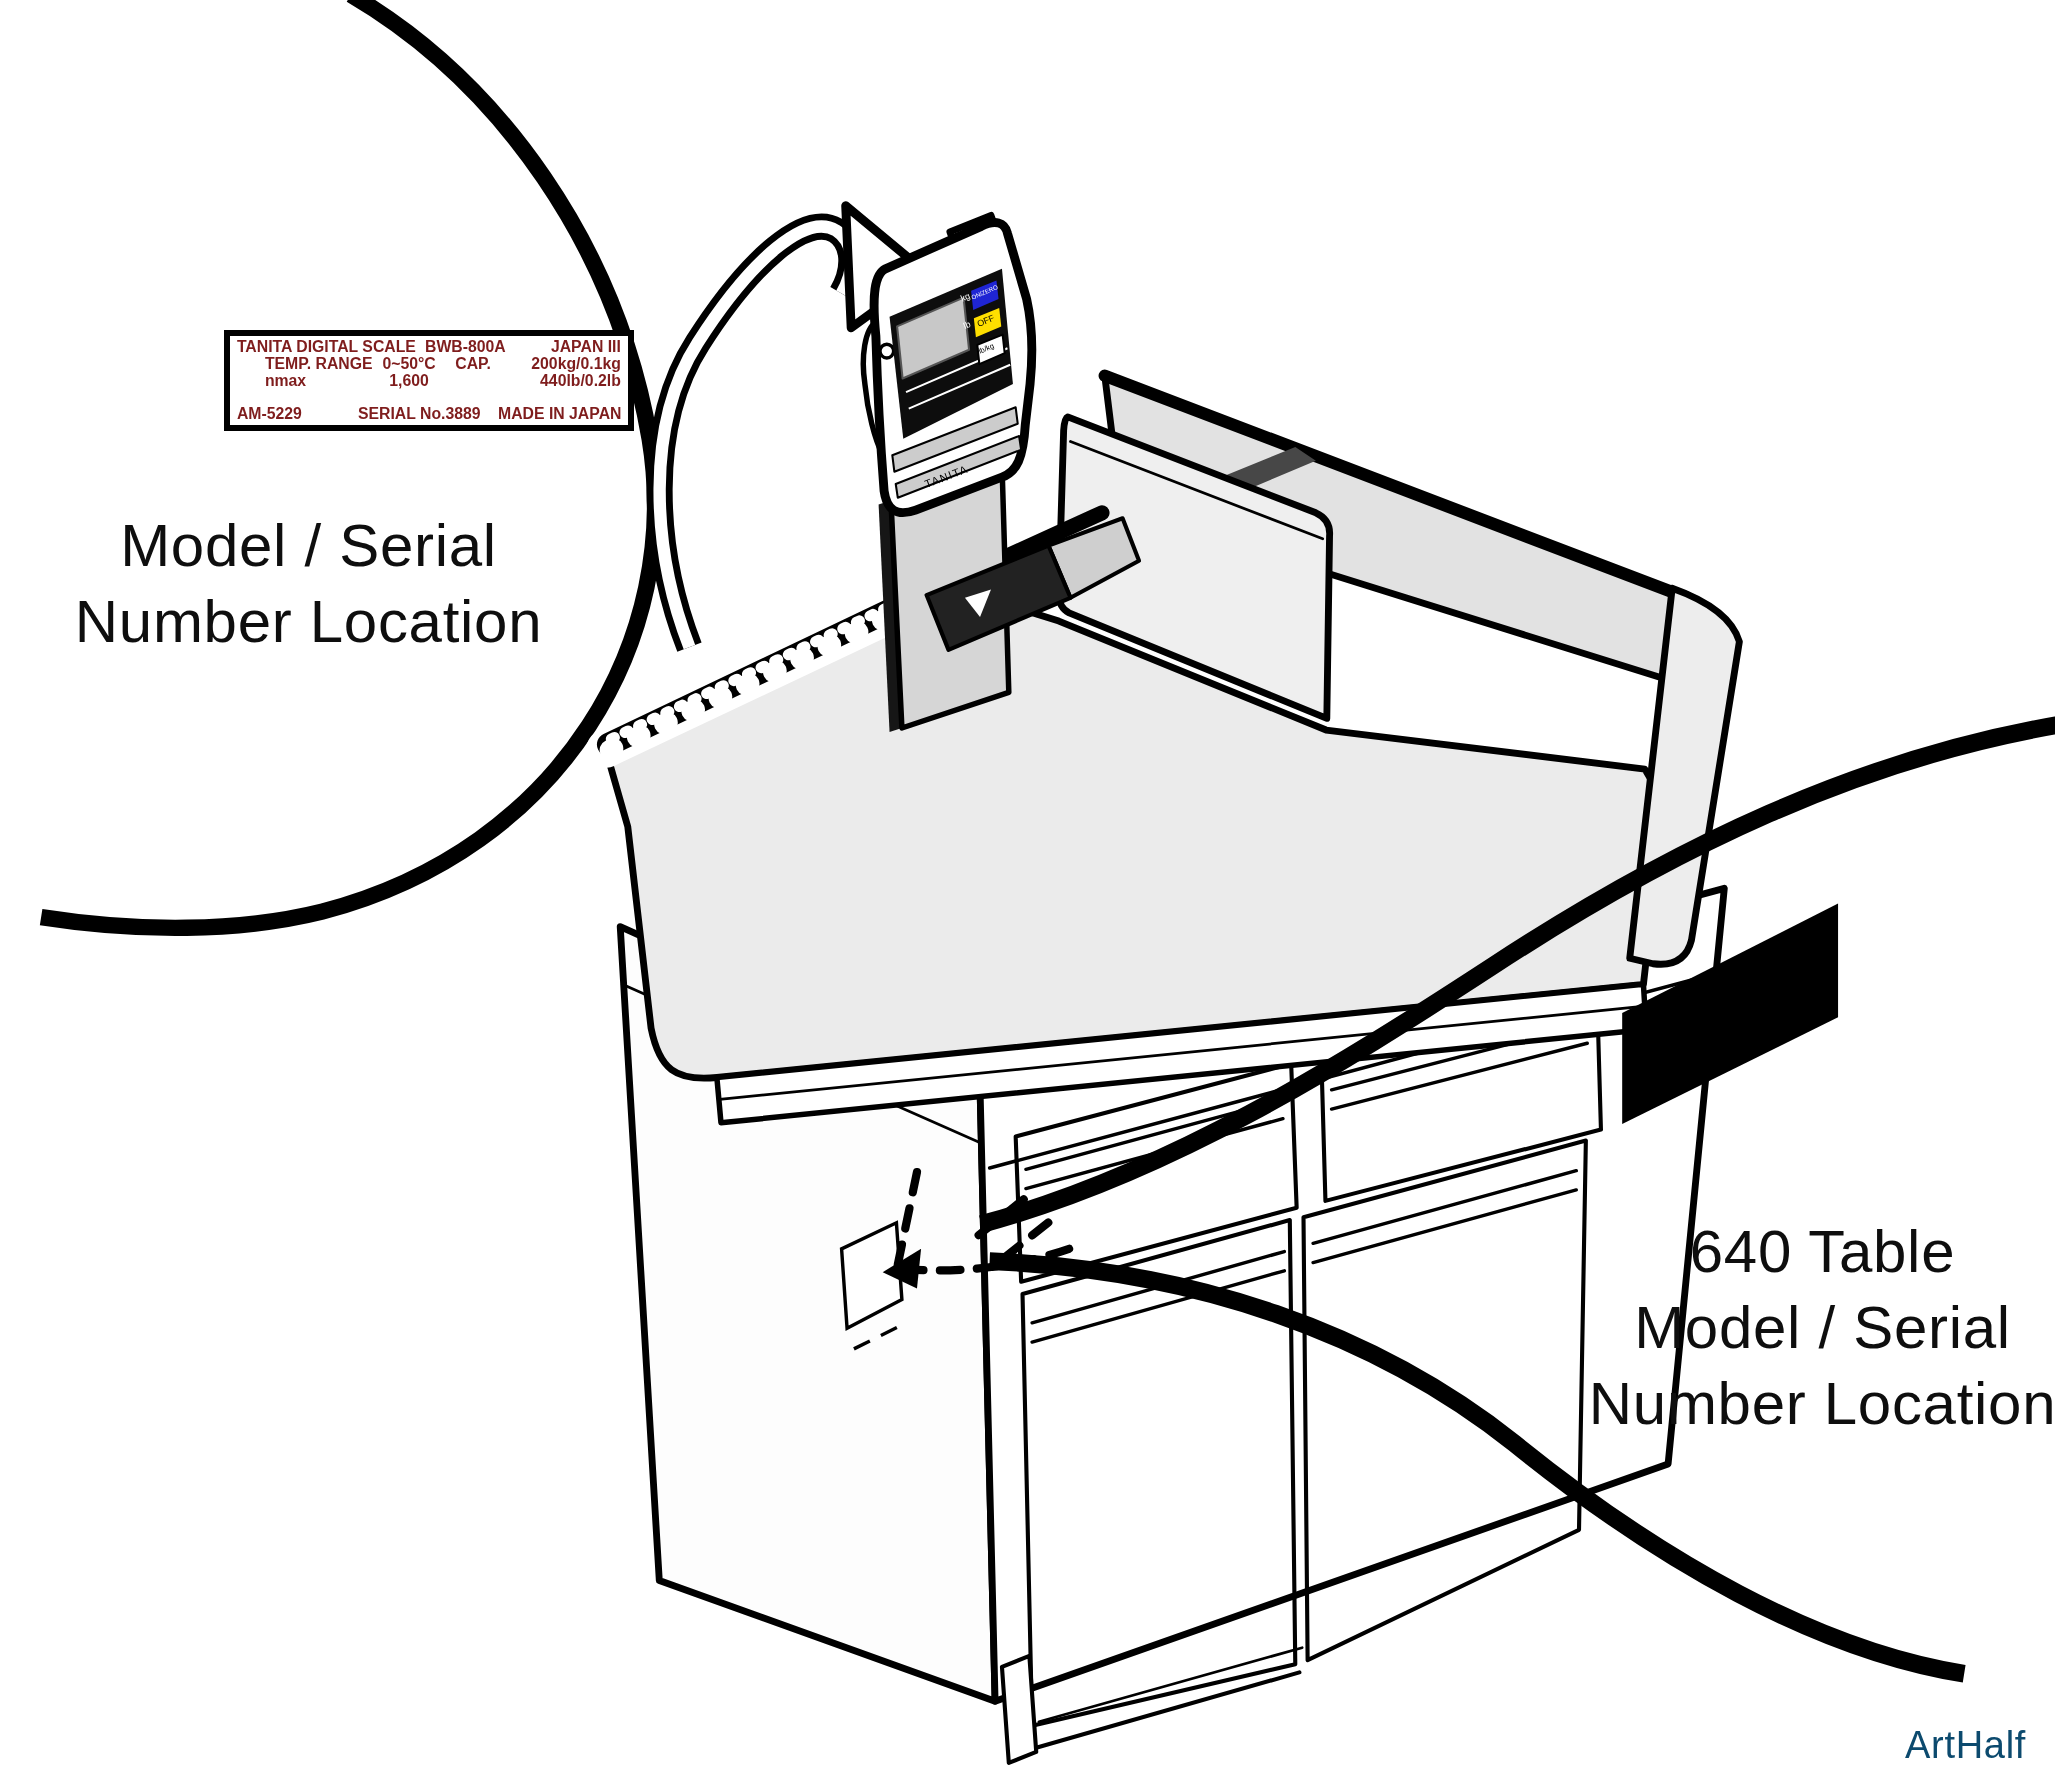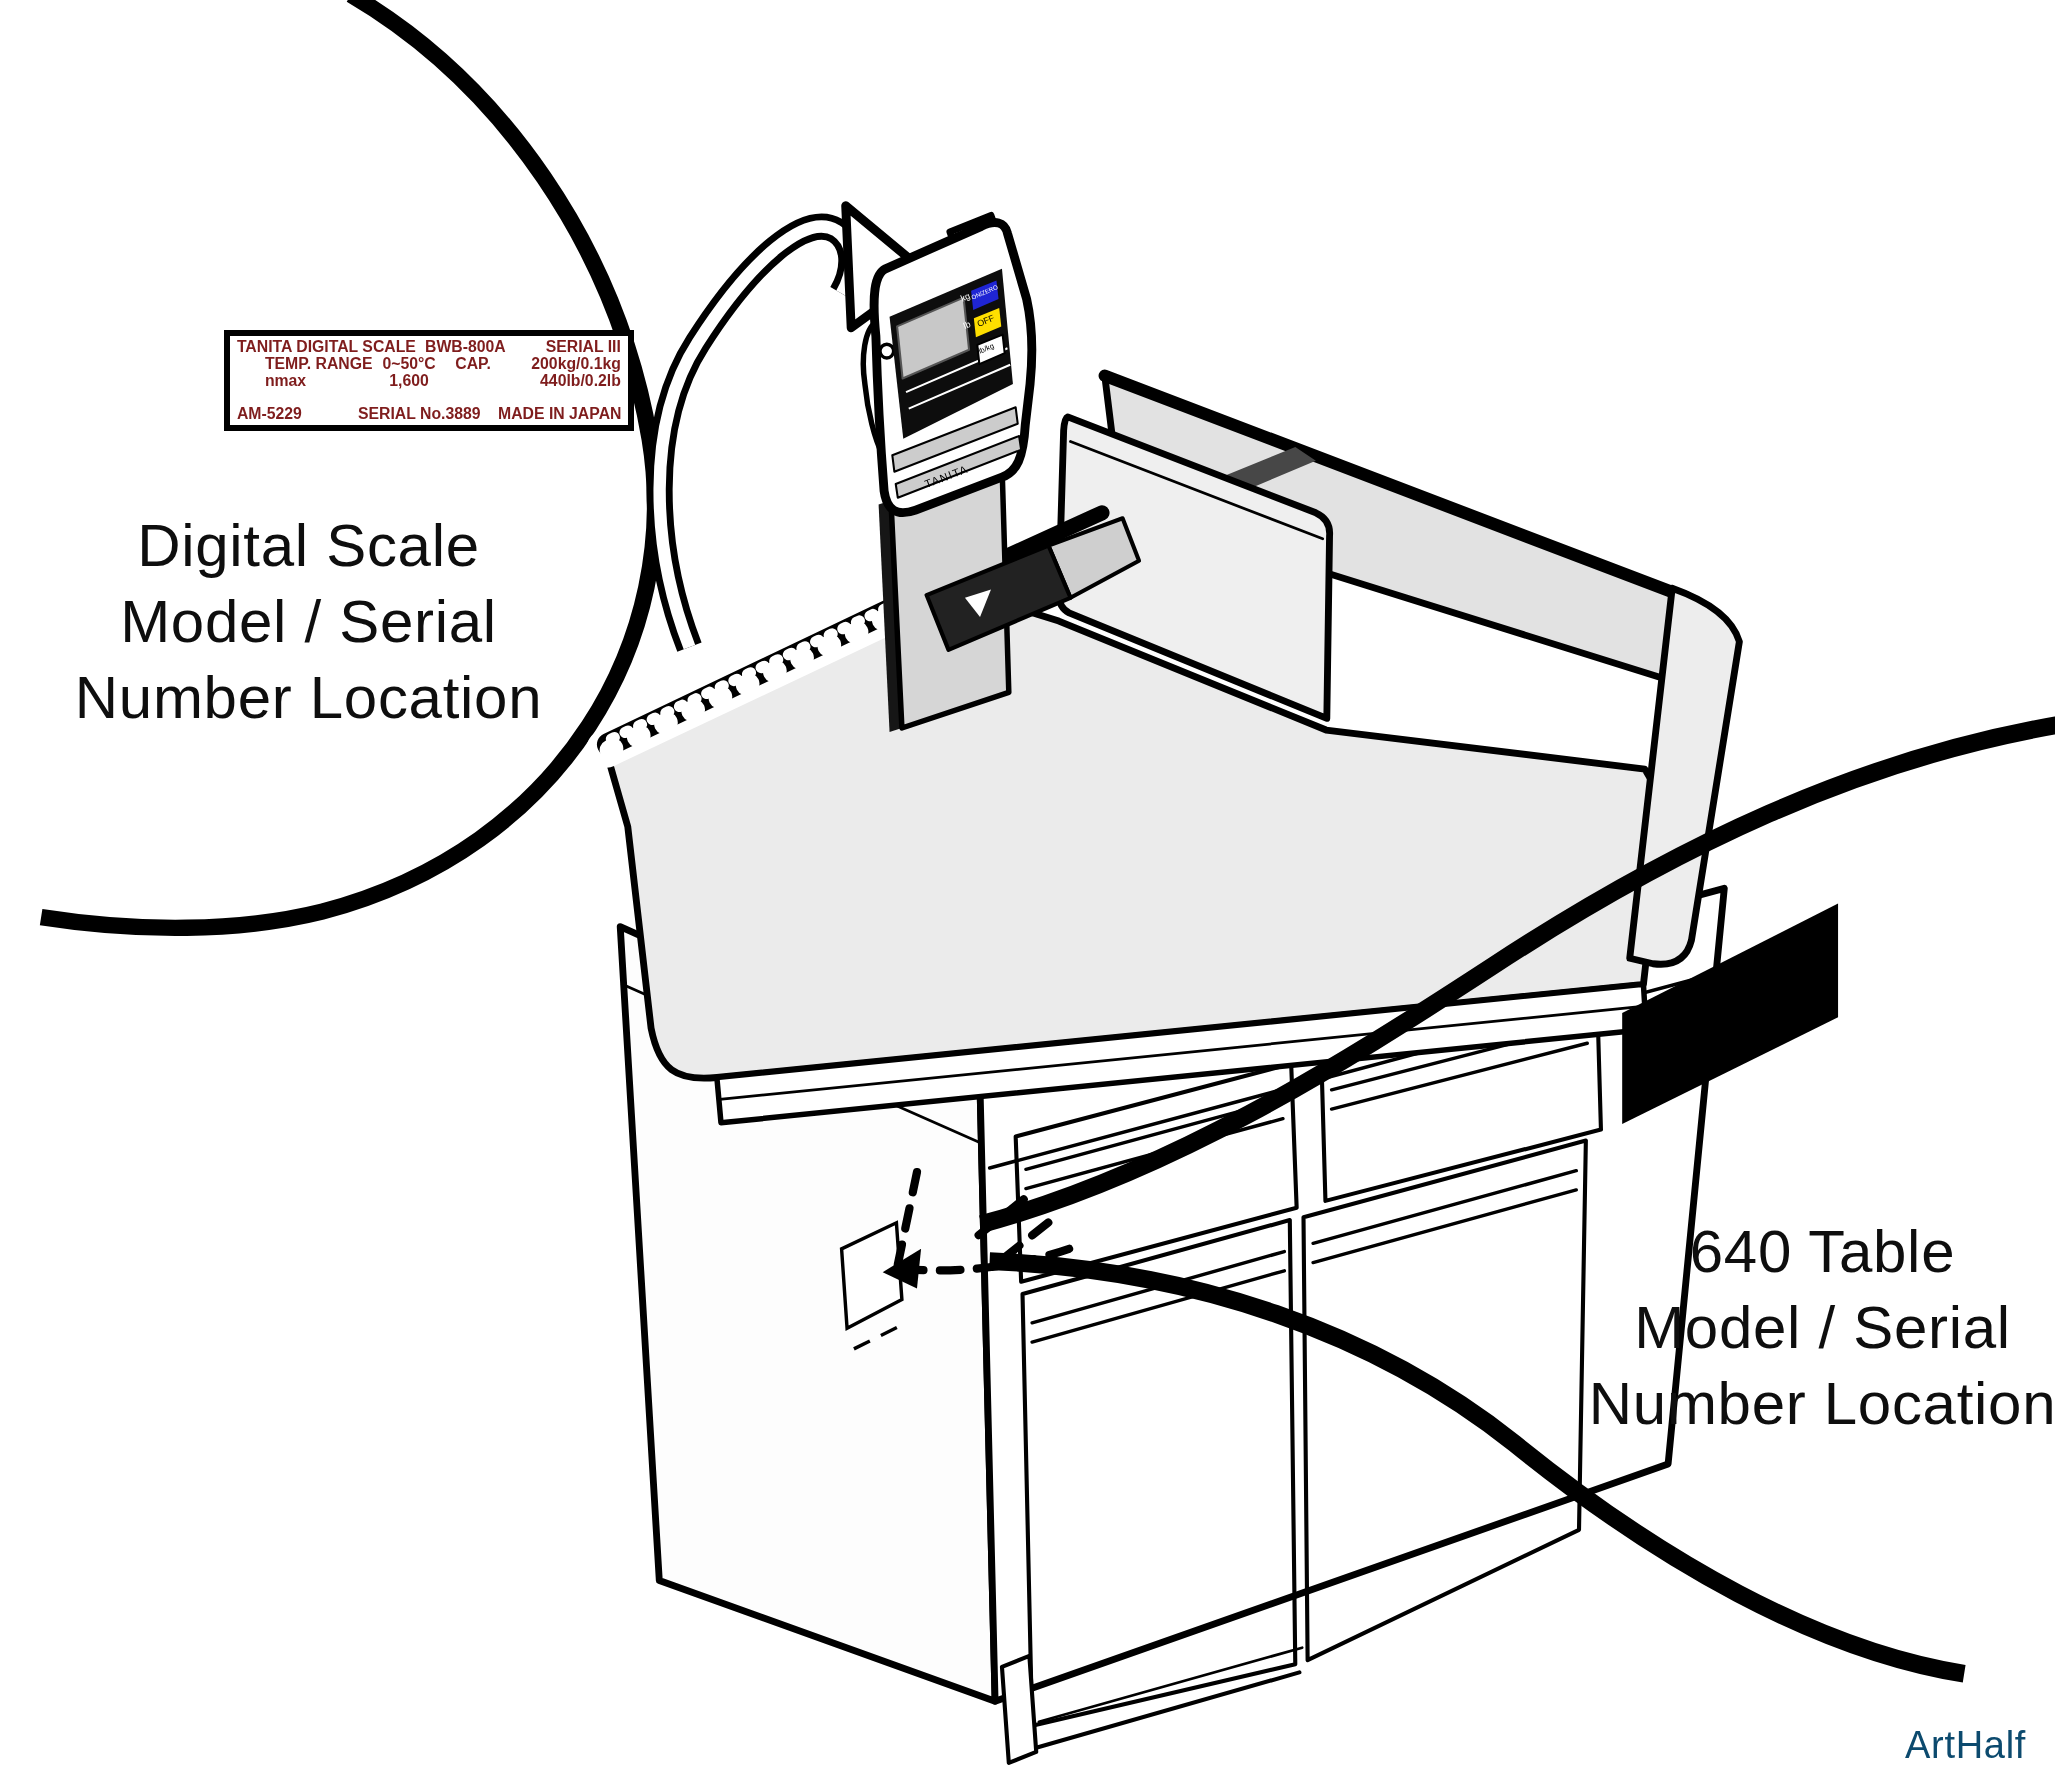--- a/index.html
+++ b/index.html
@@ -172,21 +172,21 @@
     <path d="M 1428,1802 L 1506,1740"></path>
     <path d="M 1464,1836 L 1544,1772"></path>
     <polygon points="1288,1856 1344,1822 1338,1880" fill="#000" stroke="none"></polygon>
   </g>
 </svg>
 
 <div class="nameplate">
   <div class="np-row np-r0">
     <span>TANITA DIGITAL SCALE</span>
     <span>BWB-800A</span>
-    <span>SERIAL III</span>
+    <span>JAPAN III</span>
   </div>
   <div class="np-row np-r1">
     <span>TEMP. RANGE</span>
     <span>0~50°C</span>
     <span>CAP.</span>
     <span>200kg/0.1kg</span>
   </div>
   <div class="np-row np-r2">
     <span>nmax</span>
     <span>1,600</span>
@@ -194,21 +194,20 @@
     <span>440lb/0.2lb</span>
   </div>
   <div class="np-row np-r3">
     <span>AM-5229</span>
     <span>SERIAL No.3889</span>
     <span>MADE IN JAPAN</span>
   </div>
 </div>
 
 <div class="callout callout-left">
-  <div>Digital Scale</div>
   <div>Model / Serial</div>
   <div>Number Location</div>
 </div>
 
 <div class="callout callout-right">
   <div>640 Table</div>
   <div>Model / Serial</div>
   <div>Number Location</div>
 </div>
 

